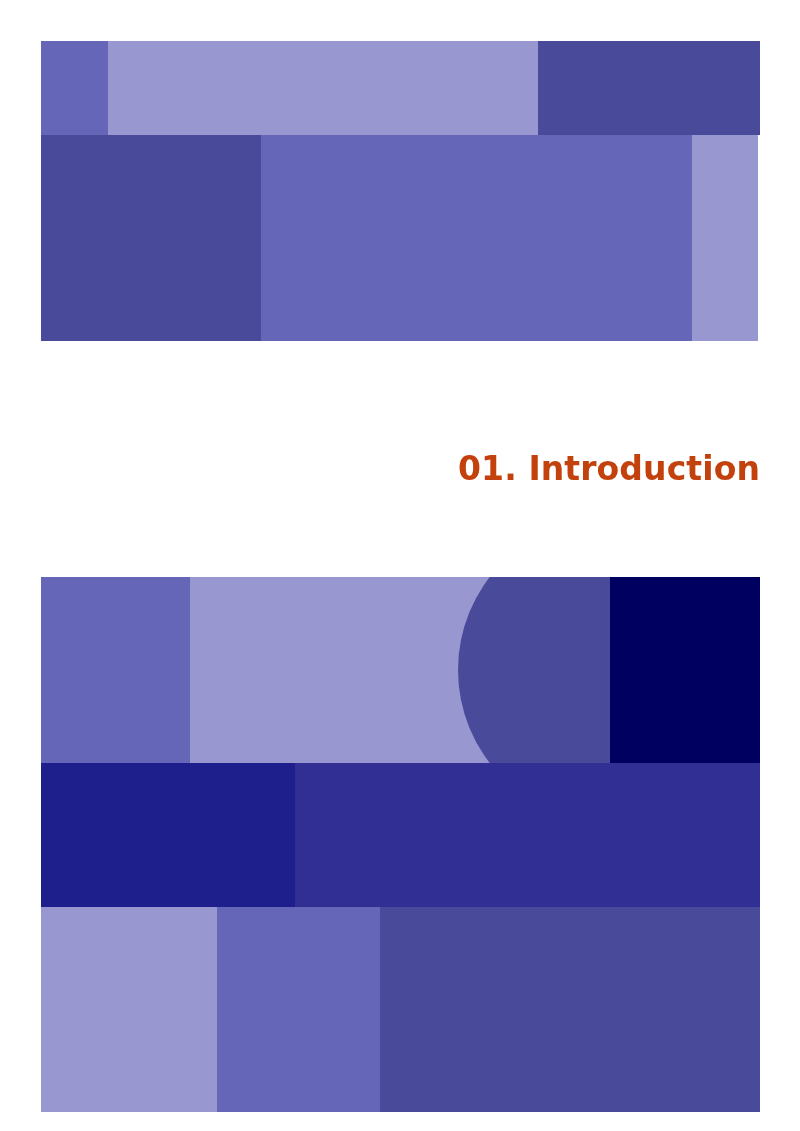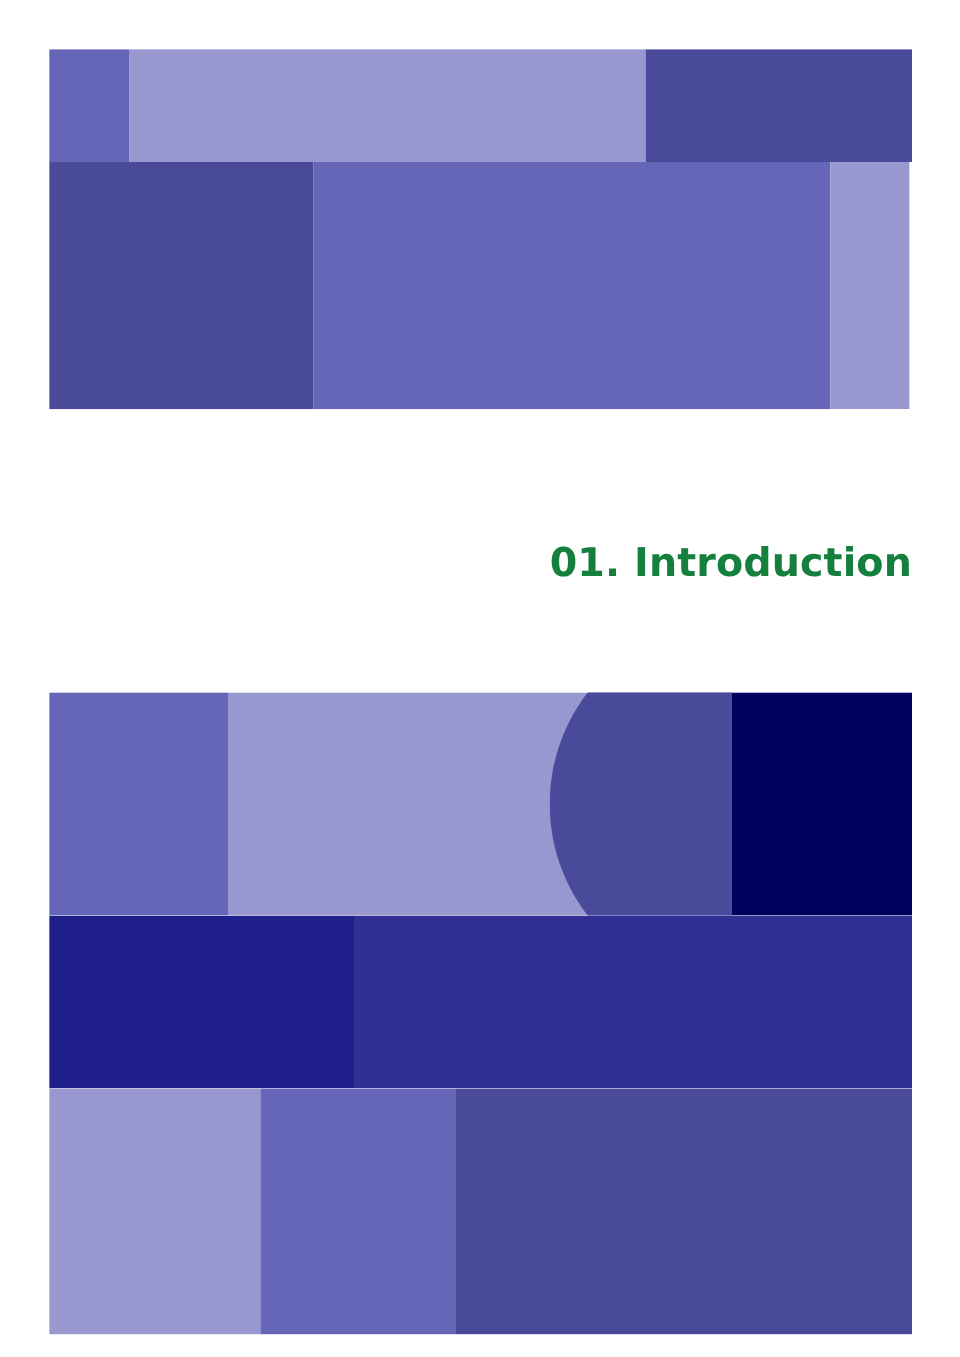--- a/index.html
+++ b/index.html
@@ -113,21 +113,21 @@
     </div>
 
     <div class="band" id="top-row-2">
       <div class="blk" style="left:0px;width:220px;background:#4a4a9a;"></div>
       <div class="blk" style="left:220px;width:431px;background:#6666b8;"></div>
       <div class="blk" style="left:651px;width:66px;background:#9897d0;"></div>
     </div>
 
   </div>
 
-  <h1 id="section-title" style="color: #15803d;">01. Introduction</h1>
+  <h1 id="section-title" style="color: #c2410c;">01. Introduction</h1>
 
   <div id="bottom-graphic">
 
     <div class="band" id="bot-row-1">
       <div class="blk" style="left:0px;width:149px;background:#6666b8;"></div>
       <div class="blk" style="left:149px;width:420px;background:#9897d0;"></div>
       <div class="blk" style="left:569px;width:150px;background:#000060;"></div>
       <div class="circle" style="left:417px;top:-59px;width:304px;height:304px;background:#4a4a9a;
                   clip-path: inset(0 152px 0 0);"></div>
     </div>

